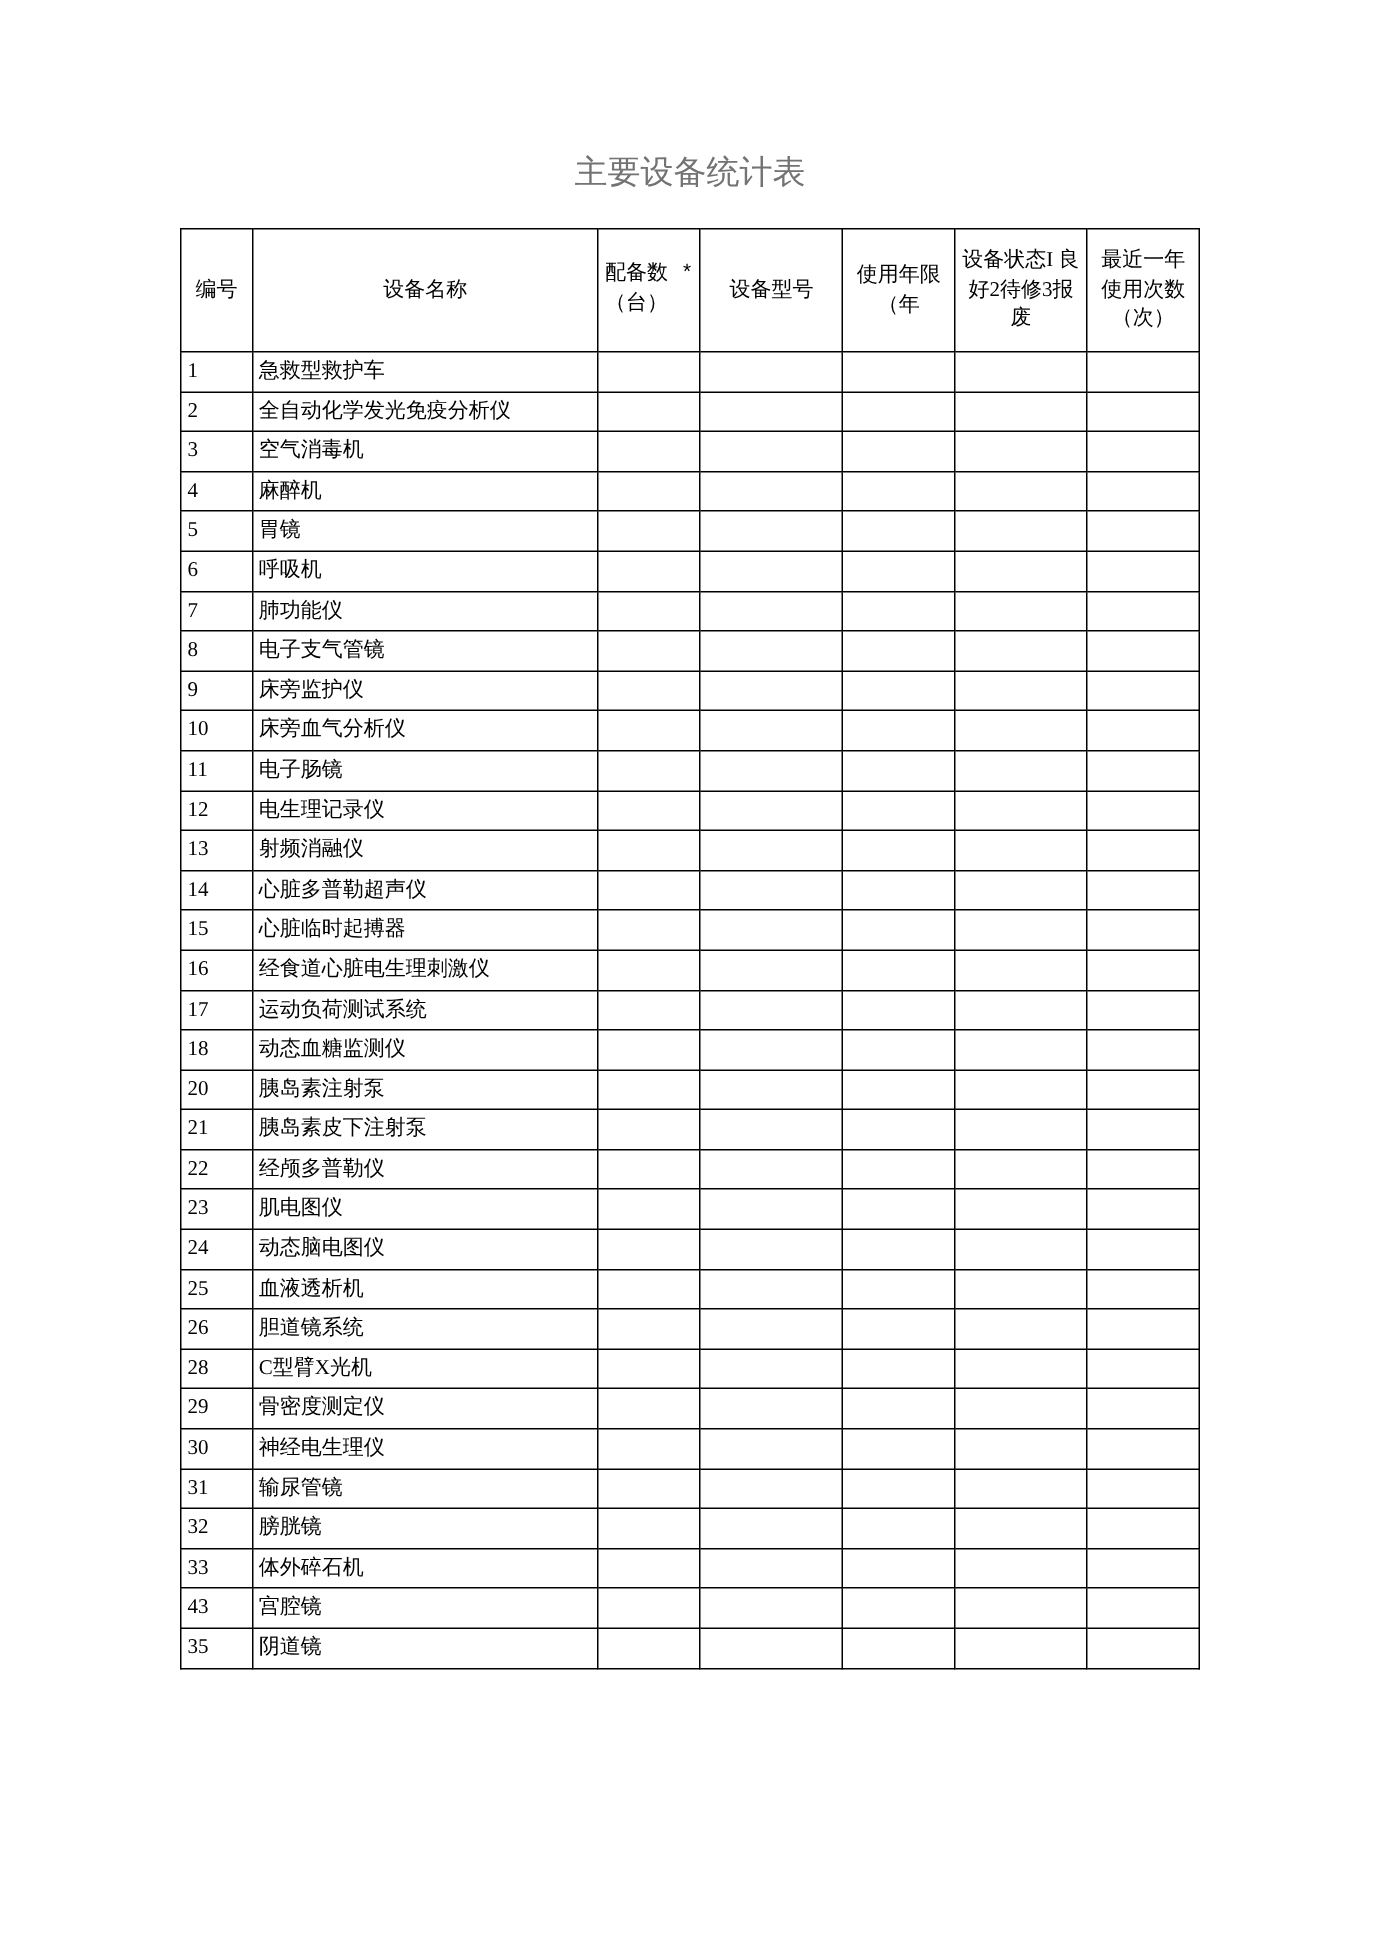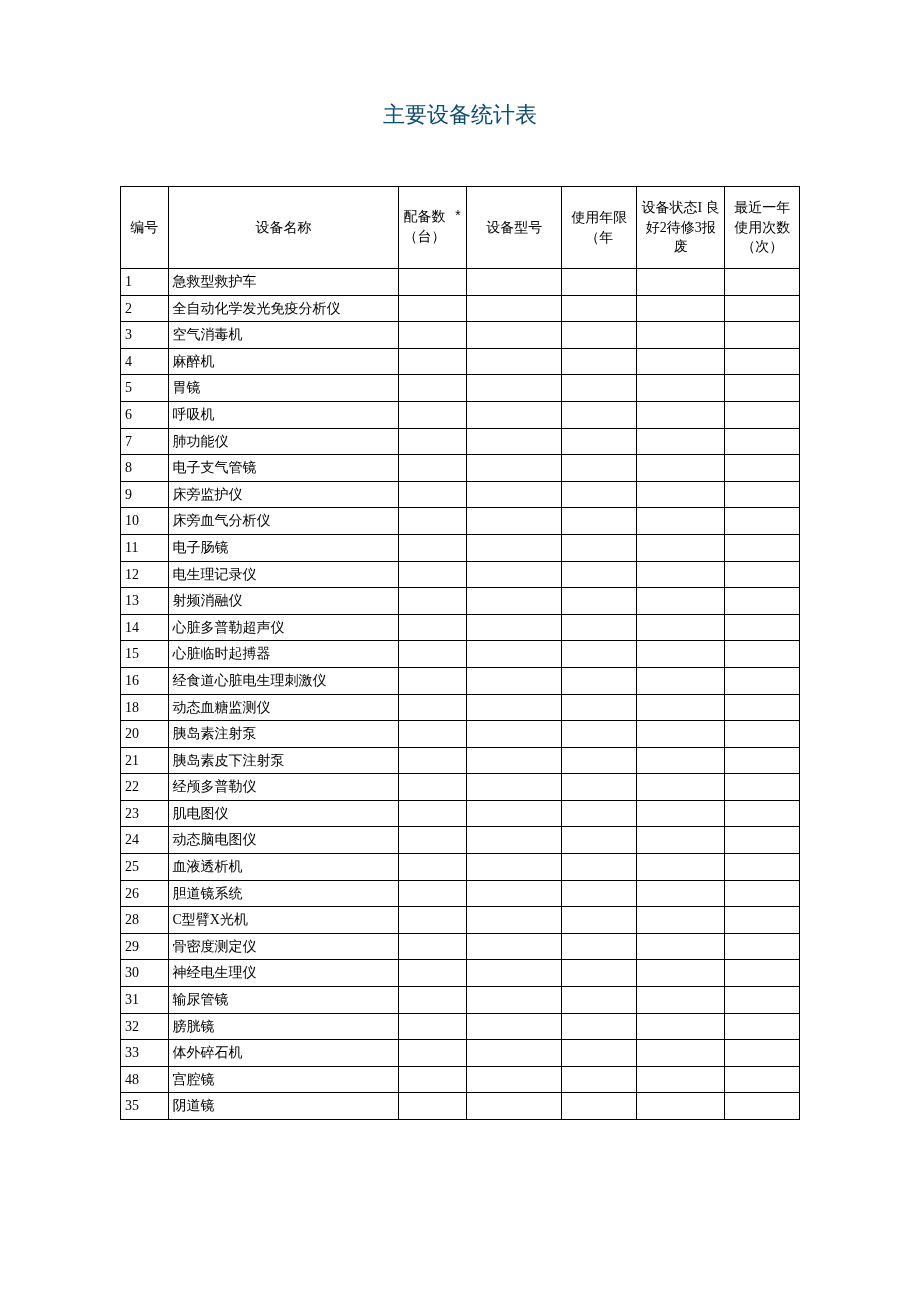--- a/index.html
+++ b/index.html
@@ -11,22 +11,22 @@
       background: #ffffff;
       font-family: "SimSun", "宋体", serif;
       width: 920px;
       min-height: 1301px;
       padding: 100px 120px 60px 120px;
     }
     .title {
       text-align: center;
       font-size: 22px;
       font-weight: normal;
-      margin-bottom: 56px;
-      color: #0c4a6e;
+      margin-bottom: 22px;
+      color: #737373;
     }
     table {
       border-collapse: collapse;
       width: 100%;
       table-layout: fixed;
     }
     th, td {
       border: 1px solid #000;
       font-size: 14px;
       color: #000;
@@ -221,20 +221,29 @@
       <tr>
         <td>16</td>
         <td>经食道心脏电生理刺激仪</td>
         <td></td>
         <td></td>
         <td></td>
         <td></td>
         <td></td>
       </tr>
       <tr>
+        <td>17</td>
+        <td>运动负荷测试系统</td>
+        <td></td>
+        <td></td>
+        <td></td>
+        <td></td>
+        <td></td>
+      </tr>
+      <tr>
         <td>18</td>
         <td>动态血糖监测仪</td>
         <td></td>
         <td></td>
         <td></td>
         <td></td>
         <td></td>
       </tr>
       <tr>
         <td>20</td>
@@ -347,21 +356,21 @@
       <tr>
         <td>33</td>
         <td>体外碎石机</td>
         <td></td>
         <td></td>
         <td></td>
         <td></td>
         <td></td>
       </tr>
       <tr>
-        <td>48</td>
+        <td>43</td>
         <td>宫腔镜</td>
         <td></td>
         <td></td>
         <td></td>
         <td></td>
         <td></td>
       </tr>
       <tr>
         <td>35</td>
         <td>阴道镜</td>

